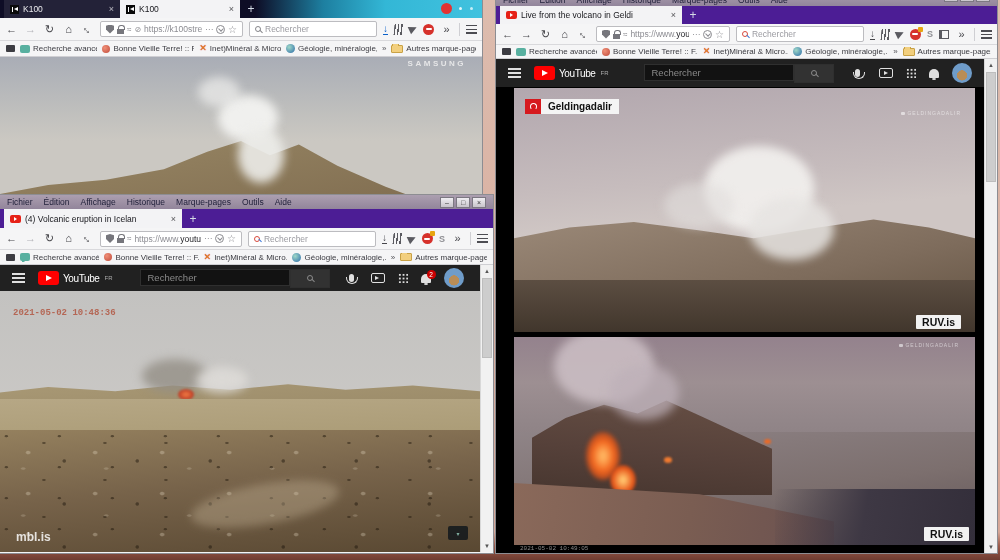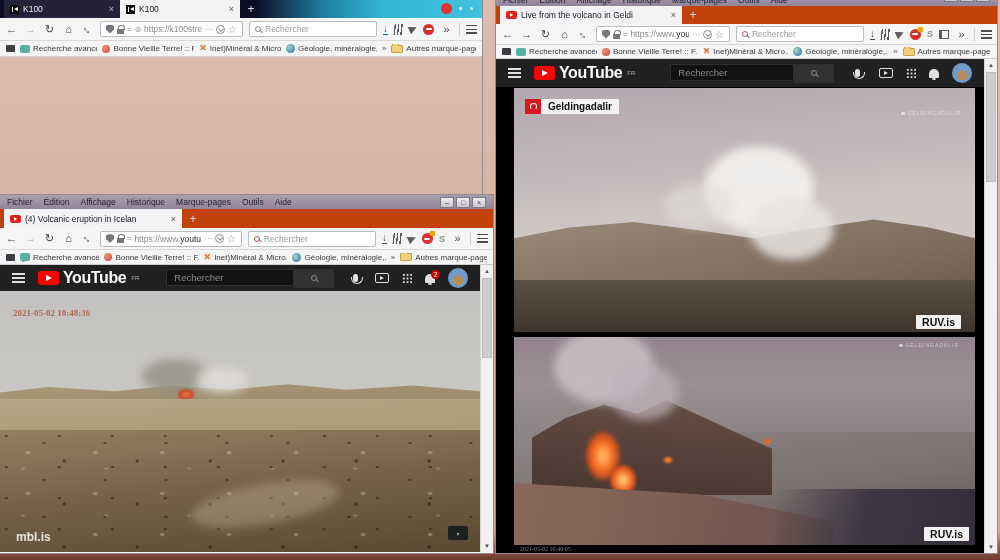--- a/index.html
+++ b/index.html
@@ -1,21 +1,21 @@
 <!DOCTYPE html>
 <html><head>
 <meta charset="utf-8">
 <style>
   *{box-sizing:border-box;margin:0;padding:0}
   html,body{width:1000px;height:560px;overflow:hidden}
   body{position:relative;font-family:"Liberation Sans","DejaVu Sans",sans-serif;
        background:linear-gradient(180deg,#ddbcae 0%,#d6a797 95%,#9c5a49 97.5%,#6e3c31 100%)}
   .window{position:absolute;box-shadow:0 0 0 1px #8d8d92}
   
-  .tabbar{background:#c2410c;display:flex;align-items:stretch;position:relative}
+  .tabbar{background:#4c1d95;display:flex;align-items:stretch;position:relative}
   .tab{display:flex;align-items:center;gap:4px;padding:0 6px;font-size:8.5px;white-space:nowrap;overflow:hidden}
   .tab.active{background:#f3f3f5;color:#17171c}
   .tab.inactive{background:#232238;color:#e9e9ec}
   .tab .lbl{overflow:hidden;text-overflow:clip;flex:1}
   .tab .tx{font-size:9px;opacity:.75;margin-left:4px}
   .newtab{width:22px;display:flex;align-items:center;justify-content:center;color:#d5dbe6;font-size:12px}
   .nav{background:#f5f5f6;display:flex;align-items:center;padding:0 5px;gap:6px;border-bottom:1px solid #d9d9dc}
   .nbtn{color:#46464b;font-size:11px;line-height:1;width:13px;text-align:center;flex:none}
   .nbtn.dis{color:#b3b3b8}
   .rot45{display:inline-block;transform:rotate(45deg)}
@@ -62,21 +62,21 @@
   .bubble::after{content:'';position:absolute;left:2px;bottom:-3px;border-top:3px solid #58b0a0;border-right:3px solid transparent}
   .bm-red{width:8px;height:8px;background:radial-gradient(circle at 35% 35%,#f09078,#c04a3a);border-radius:50%;flex:none}
   .bm-x{color:#e08818;font-weight:bold;font-size:9px;line-height:1;text-shadow:0 0 1px #c03;flex:none}
   .bm-globe{width:9px;height:9px;border-radius:50%;background:radial-gradient(circle at 35% 35%,#9fd8c8,#2c6ca8);flex:none}
   .folder{width:12px;height:8px;background:#f2cf7e;border:1px solid #c8a145;border-radius:1px;position:relative;flex:none}
   .folder::before{content:'';position:absolute;left:0;top:-3px;width:5px;height:2px;background:#f2cf7e;border:1px solid #c8a145;border-bottom:none}
   
   .yth{background:#212121;display:flex;align-items:center;padding:0 12px;gap:13px}
   .ytmark{width:21px;height:14px;background:#f00;border-radius:3px;position:relative;flex:none}
   .ytmark::after{content:'';position:absolute;left:8px;top:3.5px;border-left:6px solid #fff;border-top:3.5px solid transparent;border-bottom:3.5px solid transparent}
-  .ytword{color:#fff;font-weight:bold;font-size:16px;letter-spacing:-.4px}
+  .ytword{color:#fff;font-weight:normal;font-size:10px;letter-spacing:-.4px}
   .ytsup{color:#aaa;font-size:6px;vertical-align:top;margin-left:1px}
   .ytsearch{height:17px;background:#121212;border:1px solid #2f2f2f;display:flex;align-items:center;padding:0 7px;font-size:9.5px;color:#8a8a8a;flex:1}
   .ytsbtn{width:40px;height:19px;background:#323232;border:1px solid #2f2f2f;display:flex;align-items:center;justify-content:center;flex:none}
   .mic{width:5px;height:8px;background:#e0e0e0;border-radius:3px;position:relative;flex:none}
   .mic::after{content:'';position:absolute;left:-2.5px;top:3px;width:10px;height:6px;border:1.2px solid #e0e0e0;border-top:none;border-radius:0 0 6px 6px}
   .camvid{width:14px;height:10px;border:1.3px solid #e0e0e0;border-radius:2px;position:relative;flex:none}
   .camvid::after{content:'';position:absolute;left:3.5px;top:1.5px;border-left:4px solid #e0e0e0;border-top:2.5px solid transparent;border-bottom:2.5px solid transparent}
   .grid9{width:10px;height:10px;background-image:radial-gradient(#dcdcdc 1px,transparent 1.2px);background-size:3.7px 3.7px;background-position:0 0;flex:none}
   .bell{width:10px;height:9px;background:#e0e0e0;border-radius:5px 5px 1px 1px;position:relative;flex:none}
   .bell::after{content:'';position:absolute;left:3px;bottom:-2.5px;width:4px;height:2px;background:#e0e0e0;border-radius:50%}
@@ -84,21 +84,21 @@
   .avatar{width:20px;height:20px;border-radius:50%;background:radial-gradient(circle at 50% 62%,#b98d57 0 31%,#6f9cc9 33% 100%);flex:none}
   
   .sbar{position:absolute;background:#f1f1f1;border-left:1px solid #d8d8d8}
   .sarrow{position:absolute;left:0;width:100%;height:12px;color:#555;font-size:6px;text-align:center;line-height:12px;background:#f1f1f1}
   .sthumb{position:absolute;left:1px;right:1px;background:#cdcdcd;border:1px solid #bdbdbd}
   
   .blob{position:absolute;border-radius:50%;filter:blur(5px)}
   .wmark{position:absolute;color:rgba(255,255,255,.55);font-size:5px;letter-spacing:1px;display:flex;align-items:center;gap:2px}
   .camdot{width:4px;height:3px;background:rgba(255,255,255,.55);border-radius:1px;flex:none}
   .ruv{position:absolute;background:#f2f2f2;color:#101010;font-weight:bold;font-size:10.5px;padding:1px 6px;border-radius:1px}
-  .mono{font-family:Liberation Serif, serif}
+  .mono{font-family:Liberation Mono, monospace}
 </style>
 </head>
 <body>
 
 <div class="window" style="left:0;top:0;width:482px;height:303px;z-index:1">
   <div class="tabbar" style="height:18px;background:linear-gradient(90deg,#0e0d26 0,#0e0d26 53%,#1d7fa0 67%,#33b7d6 80%,#41c2df 100%)">
     <div style="width:4px"></div>
     <div class="tab inactive" style="width:116px">
       <span class="kfav"></span>
       <span class="lbl">K100</span>
@@ -162,20 +162,28 @@
         <span class="bm-globe"></span>
         <span>Géologie, minéralogie,...</span>
       </span>
     <span style="margin-left:auto;color:#55555a">»</span>
     <span class="bmitem">
         <span class="folder"></span>
         <span>Autres marque-pages</span>
       </span>
   </div>
 
+  <div style="position:absolute;left:0;top:57px;width:482px;height:246px;overflow:hidden;background:linear-gradient(180deg,#a9adb6 0%,#bfbfbd 22%,#cbc8c2 34%)">
+    <div style="position:absolute;left:0;top:70px;width:482px;height:176px;background:linear-gradient(170deg,#9b8a67,#826f52 55%,#6b5a42);clip-path:polygon(0 38%,10% 33%,22% 30%,34% 24%,43% 14%,50% 8%,56% 16%,62% 10%,70% 22%,80% 34%,90% 44%,100% 52%,100% 100%,0 100%)"></div>
+    <div style="position:absolute;left:120px;top:128px;width:250px;height:118px;background:linear-gradient(180deg,#5e5138,#463b28);clip-path:polygon(0 55%,14% 40%,28% 22%,40% 10%,52% 20%,58% 8%,68% 24%,82% 42%,100% 62%,100% 100%,0 100%)"></div>
+    <div class="blob" style="left:218px;top:38px;width:60px;height:46px;background:rgba(242,242,240,.95)"></div>
+    <div class="blob" style="left:238px;top:70px;width:46px;height:56px;background:rgba(236,236,233,.9)"></div>
+    <div class="blob" style="left:198px;top:20px;width:42px;height:30px;background:rgba(238,238,236,.7)"></div>
+    <span style="position:absolute;right:16px;top:2px;color:rgba(240,240,240,.85);font-size:8px;font-weight:bold;letter-spacing:2.5px">SAMSUNG</span>
+  </div>
 </div>
 
 <div class="window" style="left:496px;top:-9px;width:501px;height:562px;background:#000;z-index:2">
   <div class="menubar" style="height:15px;align-items:flex-end;padding-bottom:1px">
     <span>Fichier</span>
     <span>Édition</span>
     <span>Affichage</span>
     <span>Historique</span>
     <span>Marque-pages</span>
     <span>Outils</span>

